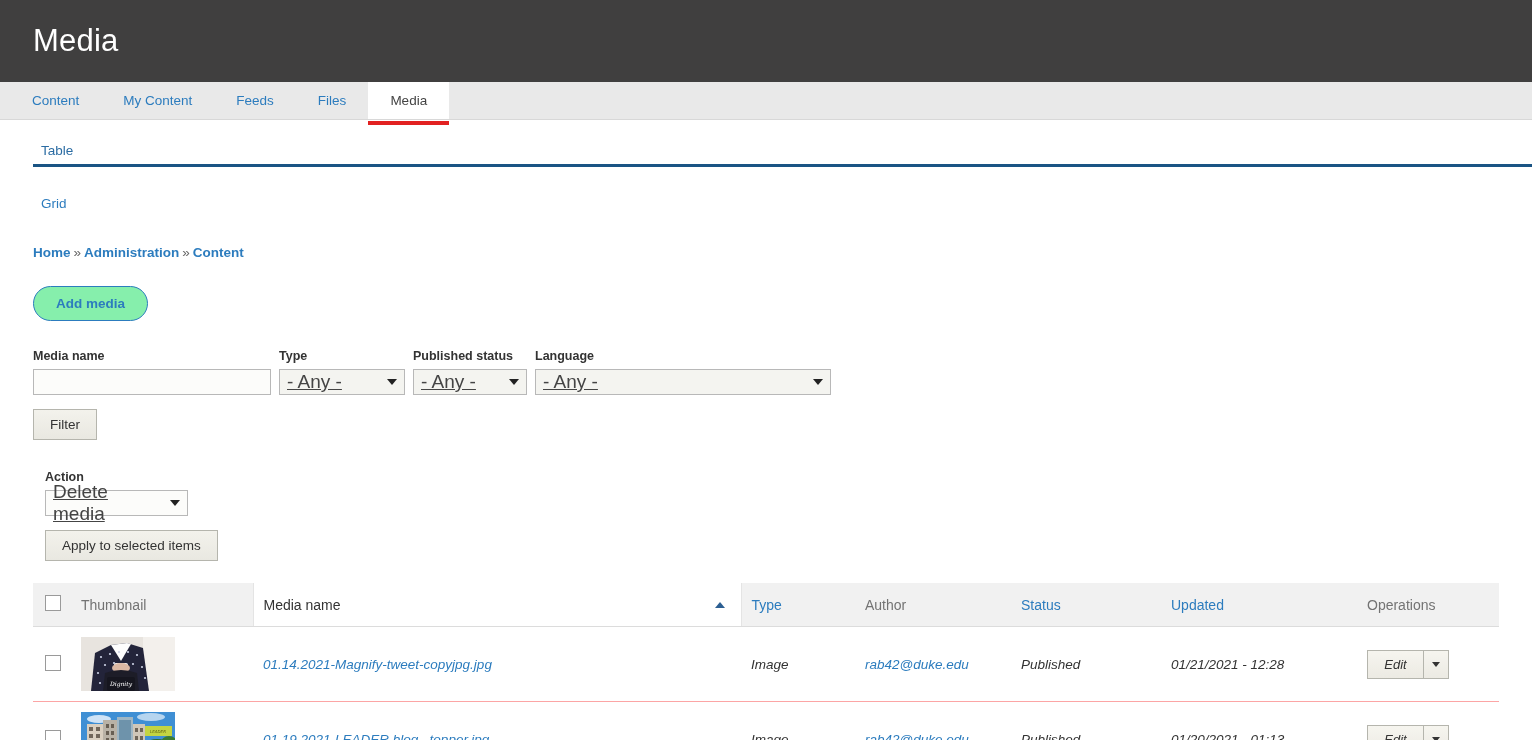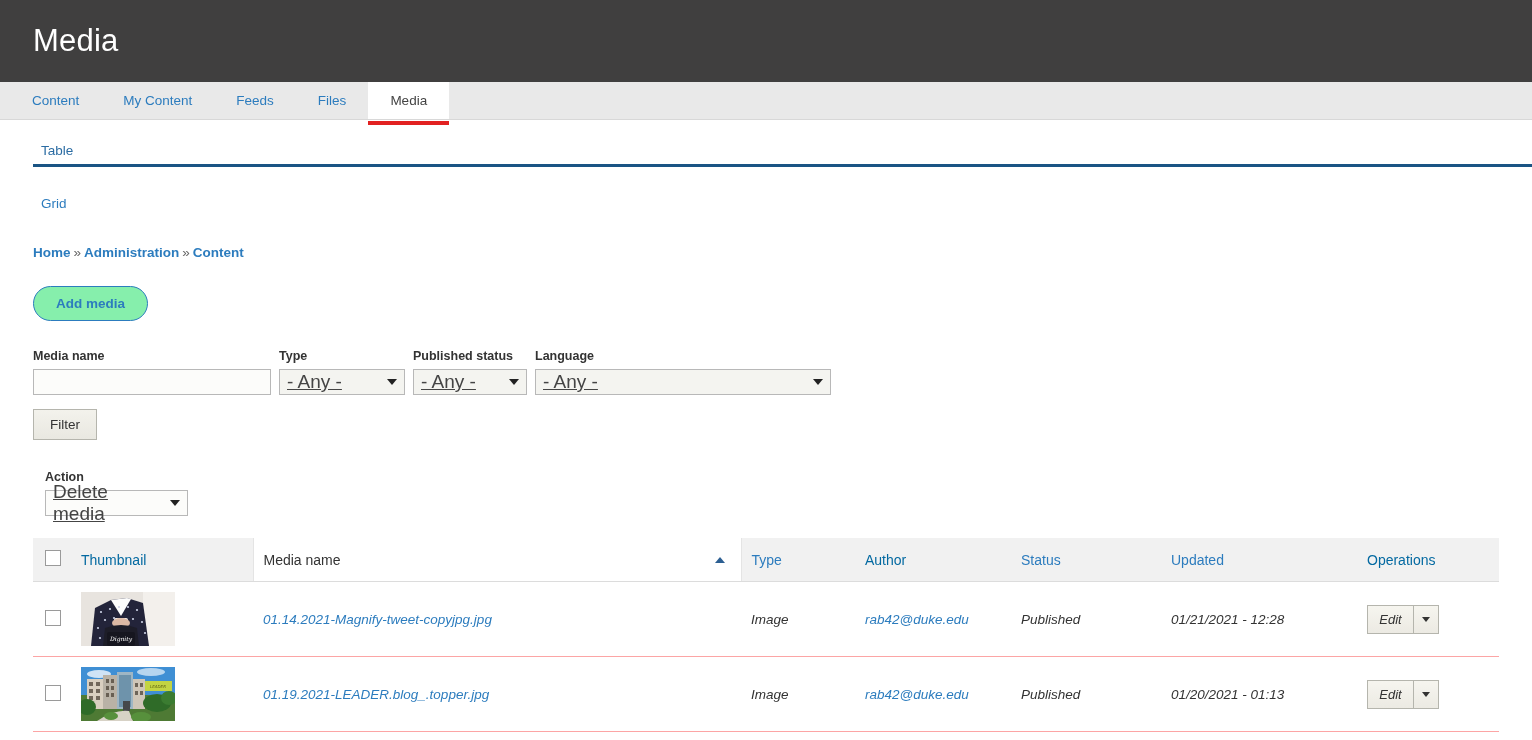--- a/index.html
+++ b/index.html
@@ -187,21 +187,21 @@
     margin-top: 22px;
     border-collapse: collapse;
     font-size: 13.5px;
   }
   table.media-table thead th {
     background: #f1f1f1;
     text-align: left;
     font-weight: normal;
     font-size: 14px;
     padding: 12px 10px;
-    color: #0369a1;
+    color: #737373;
     border-bottom: 1px solid #dcdcdc;
     vertical-align: middle;
   }
   table.media-table thead th.sortable { color: #2c7cbe; cursor: pointer; }
   table.media-table thead th.active-sort {
     background: #ffffff;
     color: #333333;
     border-left: 1px solid #e4e4e4;
     border-right: 1px solid #e4e4e4;
     position: relative;
@@ -242,21 +242,21 @@
 
   .thumb {
     width: 94px; height: 54px;
     display: block;
     overflow: hidden;
     position: relative;
   }
   .thumb svg { display: block; width: 94px; height: 54px; }
 
   
-  .ops { display: flex; align-items: stretch; width: 72px; }
+  .ops { display: flex; align-items: stretch; width: 82px; }
   .ops .edit {
     flex: 1;
     border: 1px solid #b5b5ad;
     border-right: none;
     background: linear-gradient(#f6f5ef, #eceae3);
     font-size: 13px;
     padding: 6px 0;
     text-align: center;
     color: #333;
     cursor: pointer;
@@ -337,20 +337,23 @@
 
 <div class="filter-btn-wrap">
   <button class="btn-gray">Filter</button>
 </div>
 
 <div class="bulk">
   <div class="flabel">Action</div>
   <div class="sel sel-action">
     <span>Delete media</span>
     <span class="caret"></span>
+  </div>
+  <div class="bulk-apply">
+    <button class="btn-gray">Apply to selected items</button>
   </div>
 </div>
 
 <table class="media-table">
   <thead>
     <tr>
       <th class="col-check">
         <span class="cbx"></span>
       </th>
       <th class="col-thumb">Thumbnail</th>

